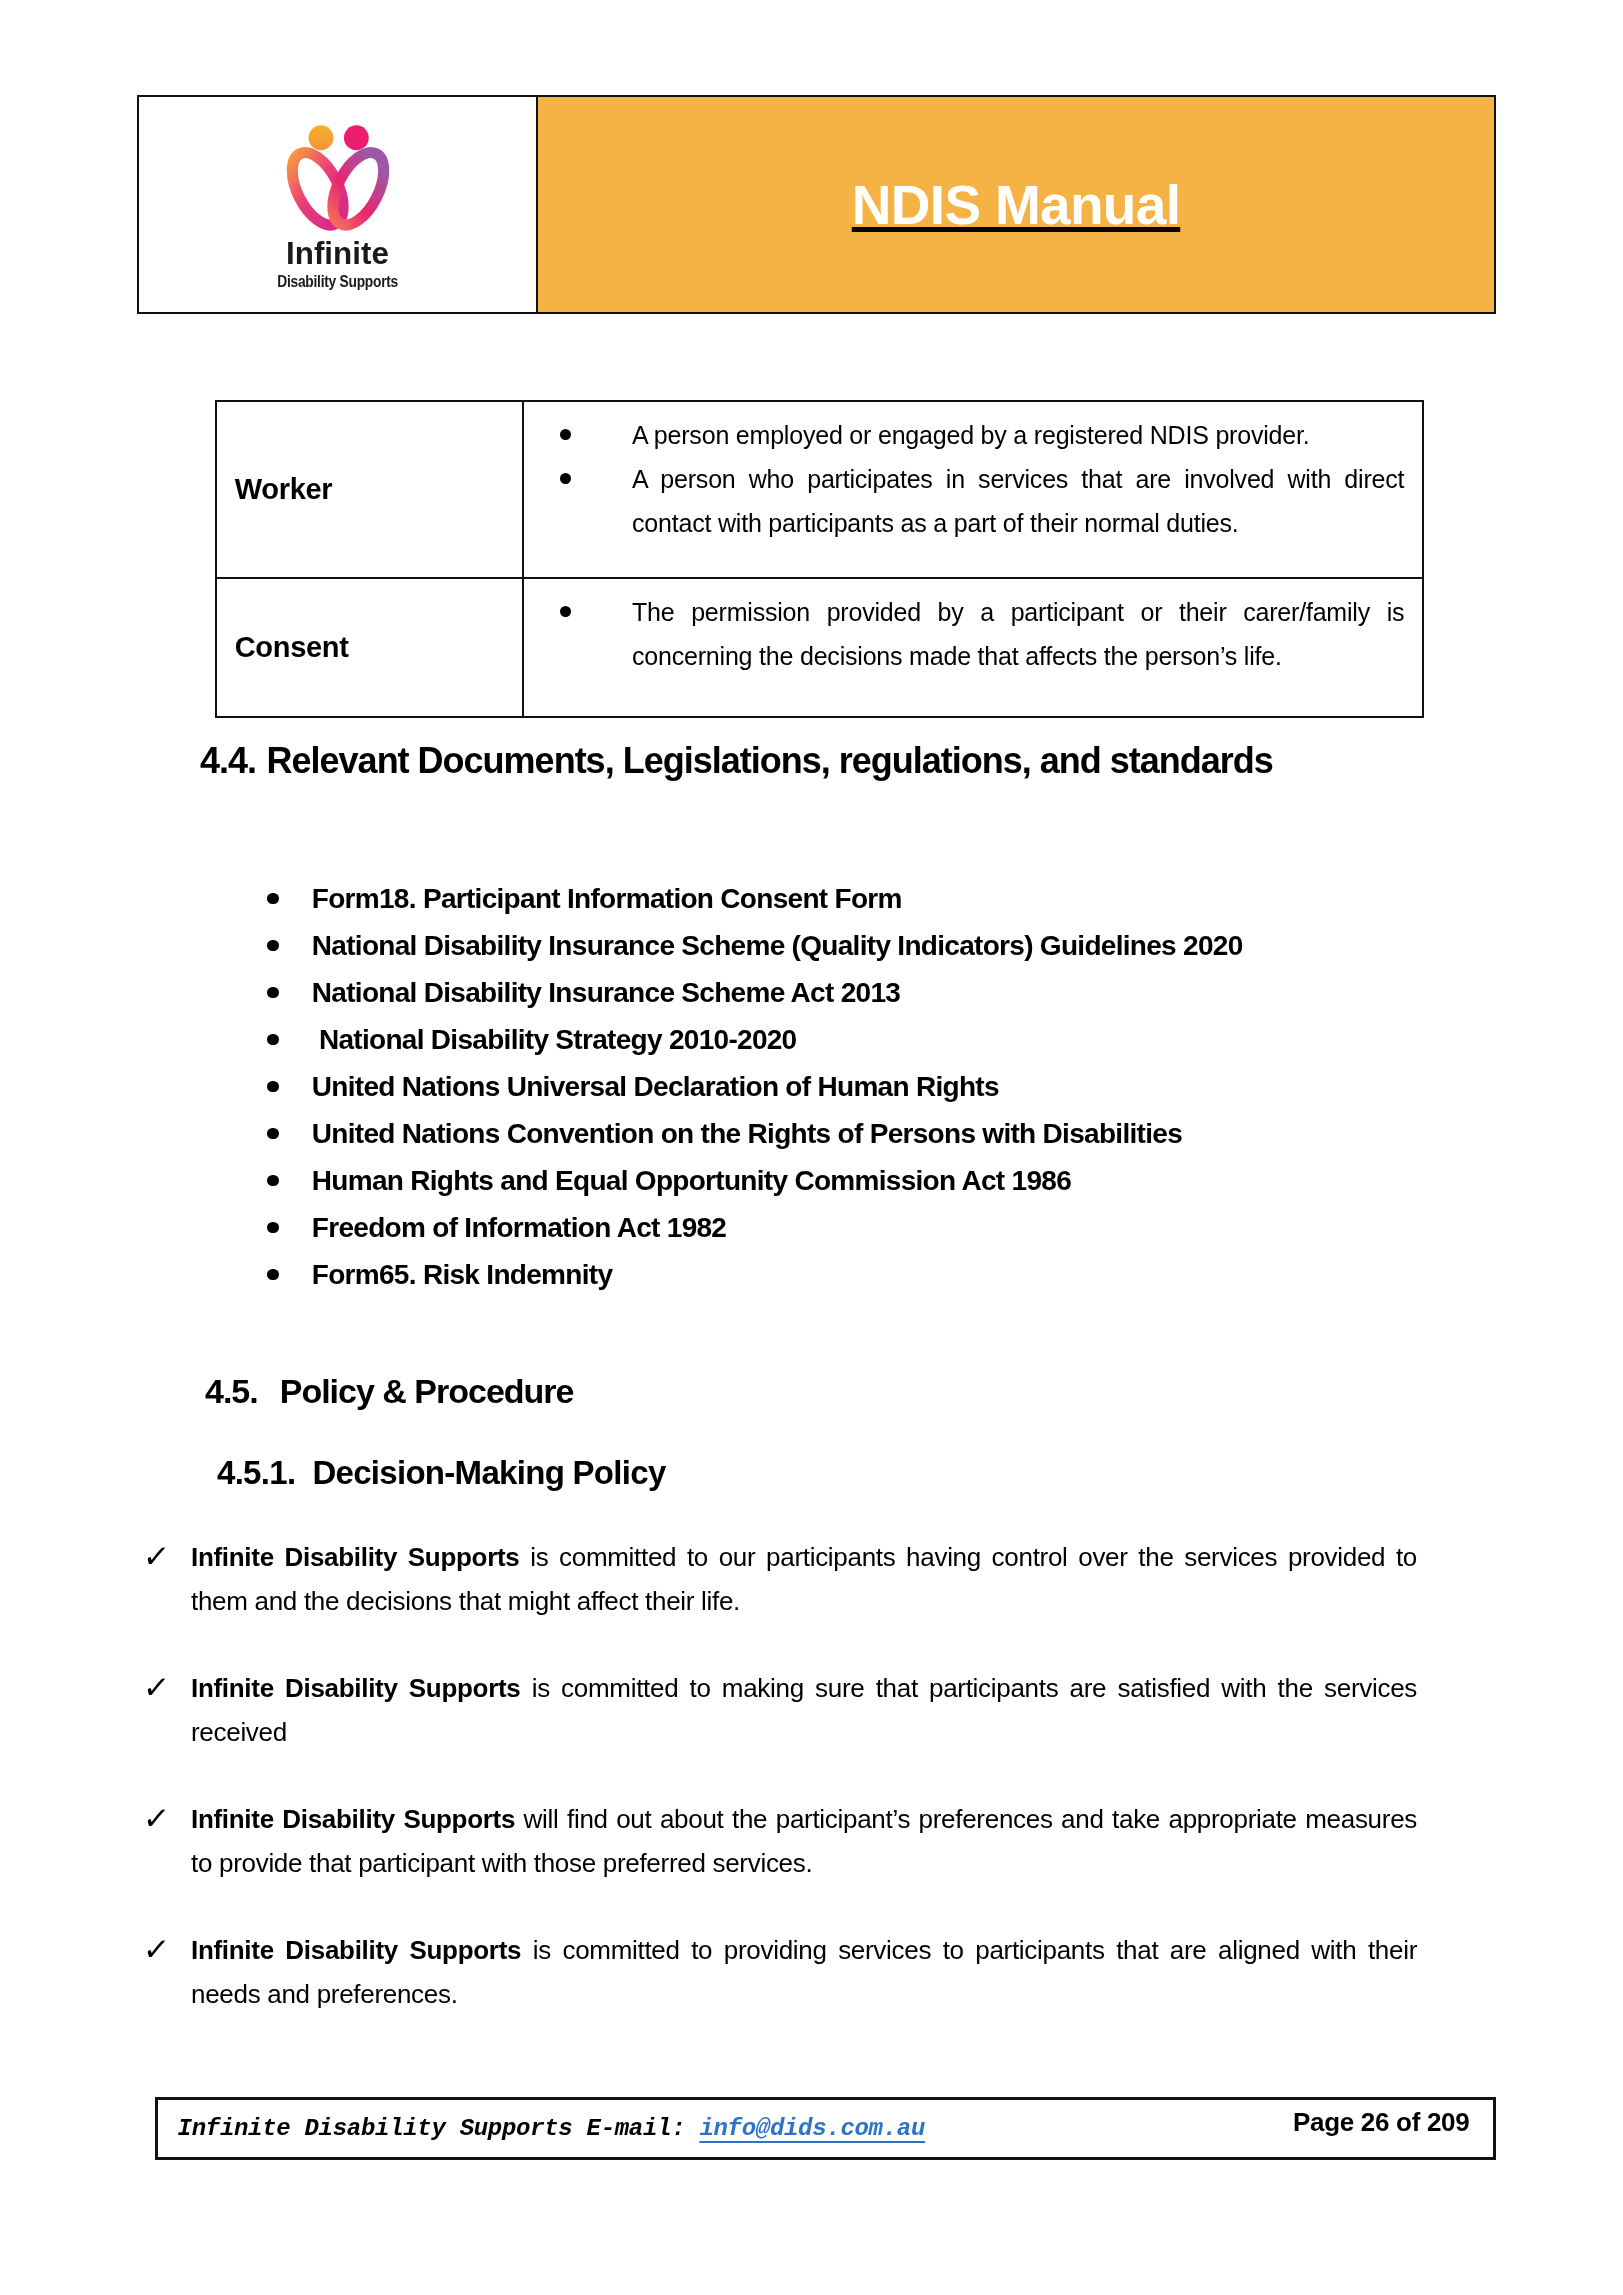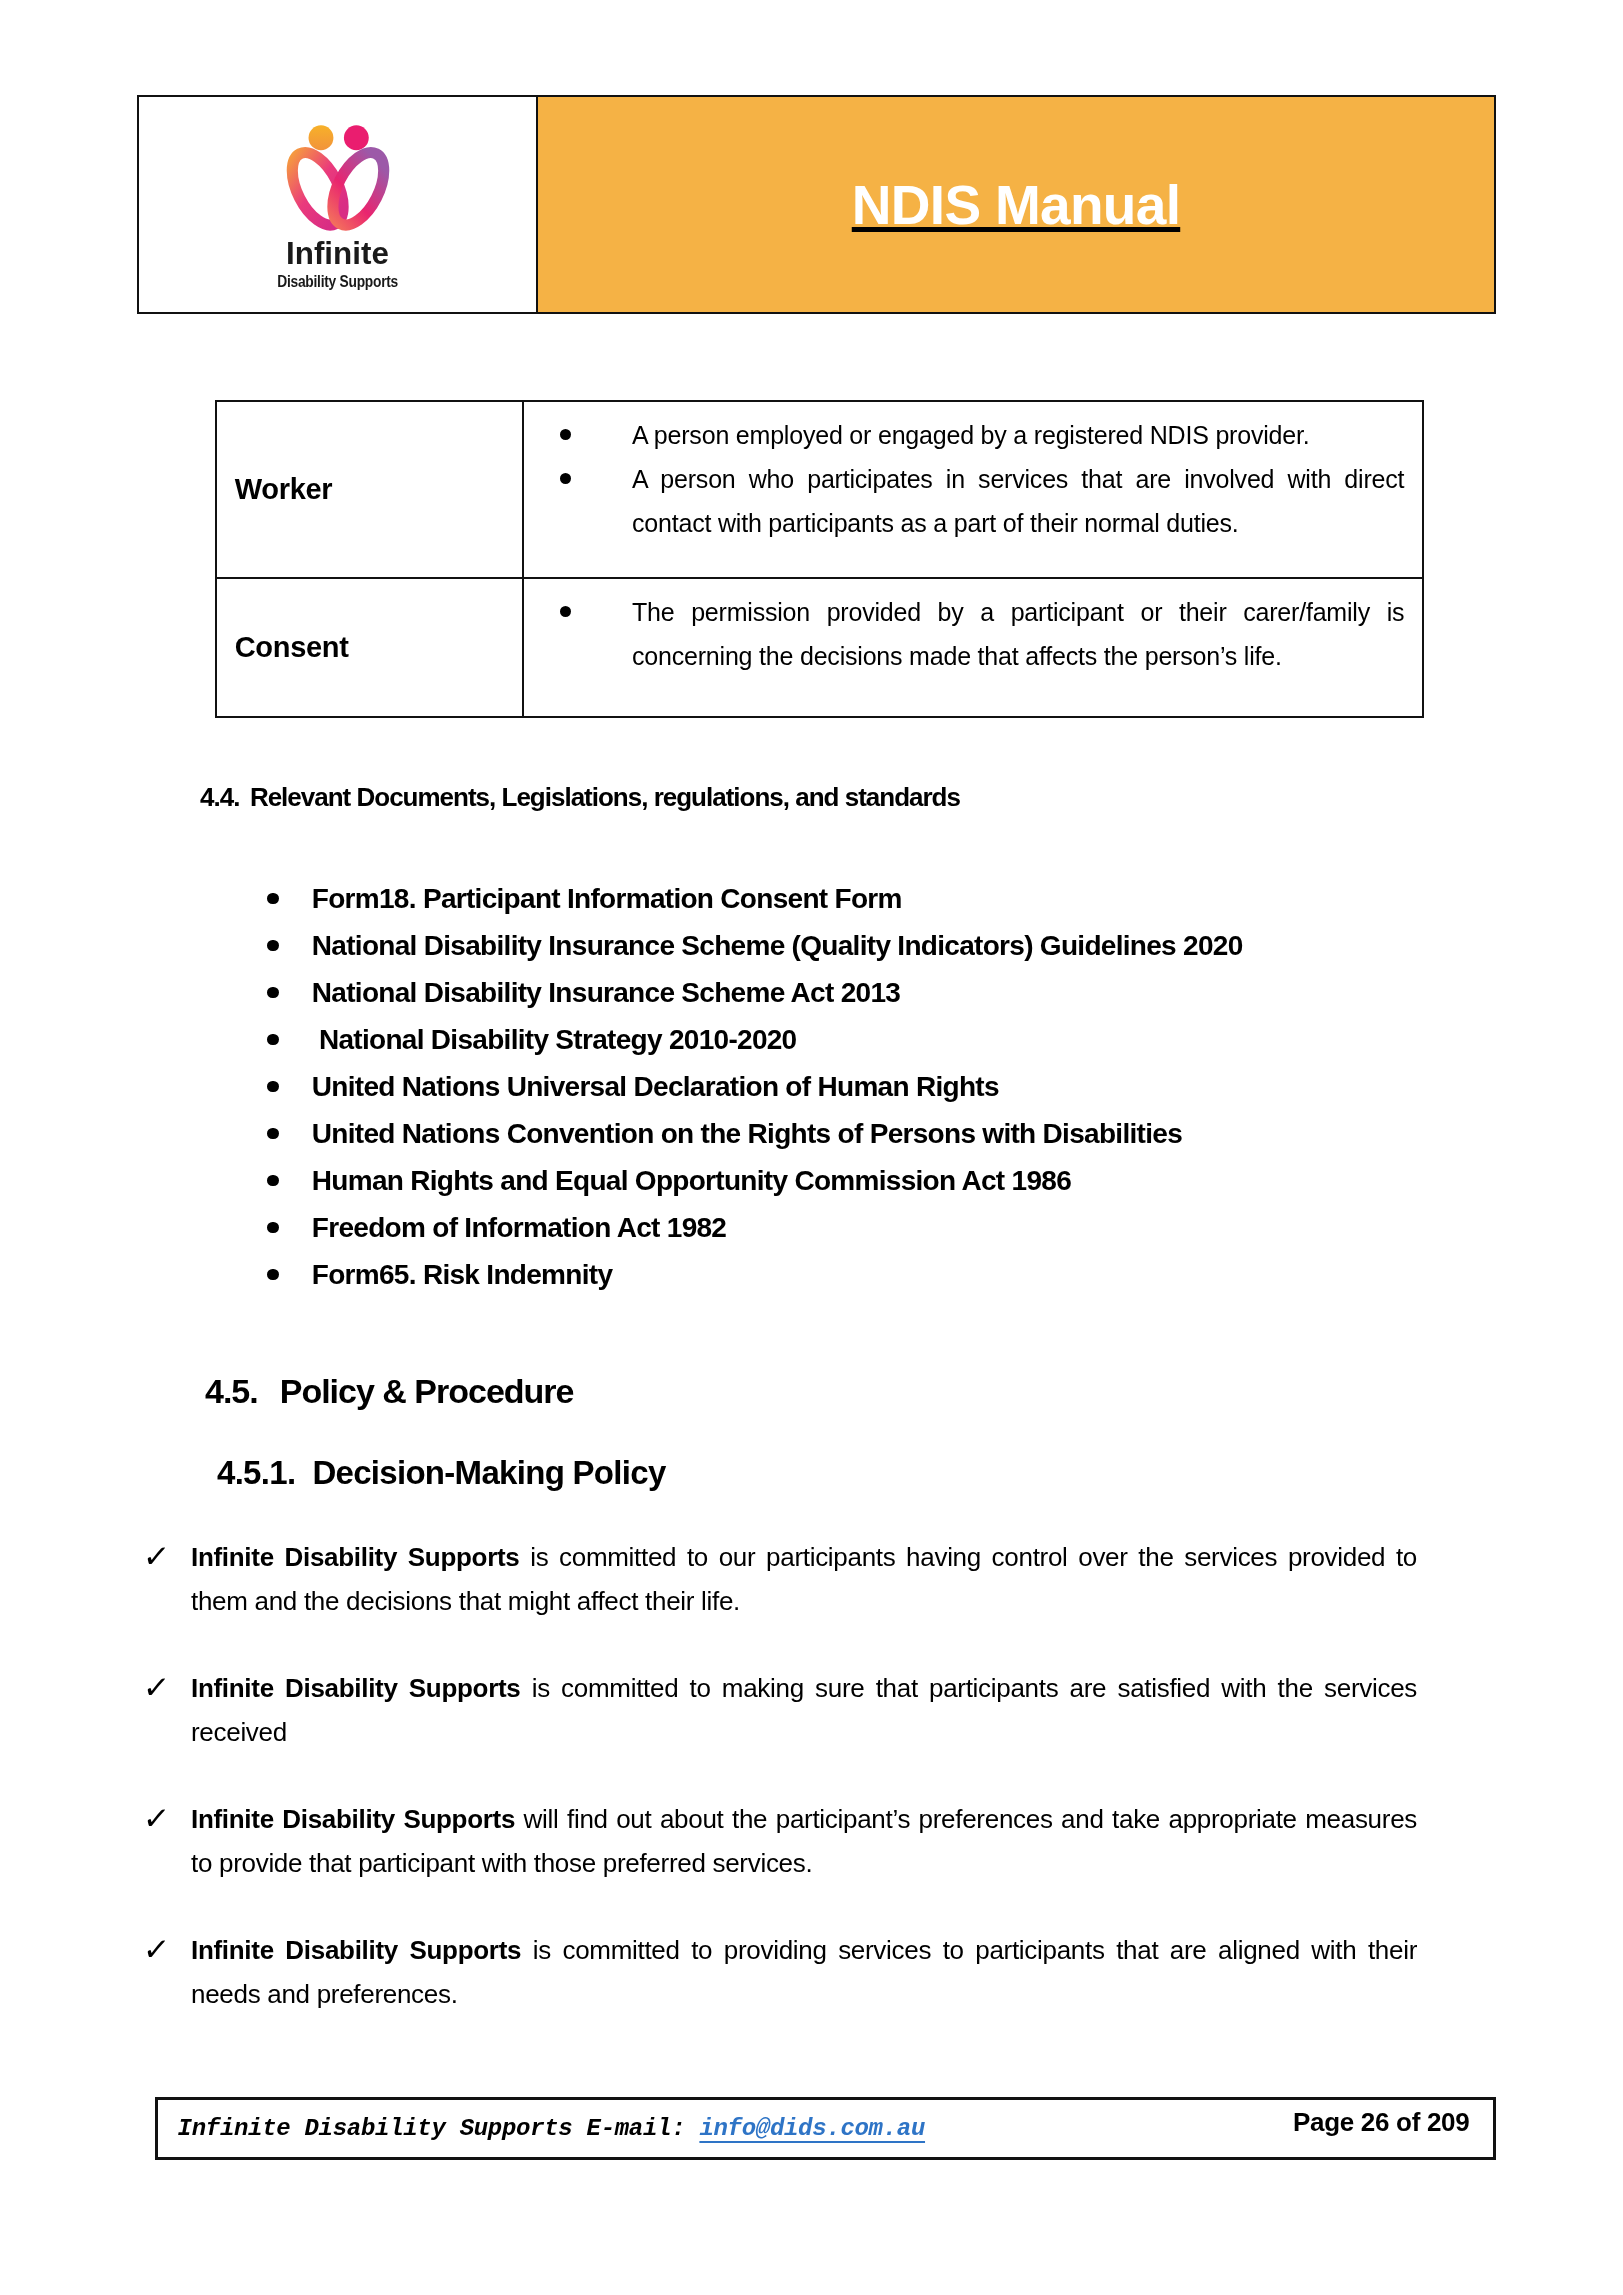--- a/index.html
+++ b/index.html
@@ -27,21 +27,21 @@
   .def-bullets { flex:1; padding:10.5px 17.7px 10.5px 0; }
   .def-bullets li { list-style:none; position:relative; padding-left:108px;
                     font-size:25px; letter-spacing:-0.2px; line-height:44px; text-align:justify; }
   .def-bullets li::before { content:''; position:absolute; left:36px; top:16.4px;
                     width:11px; height:11px; border-radius:50%; background:#000; }
   .row-worker { min-height:177px; }
   .row-consent { min-height:137px; }
 
   
   .sec-heading { position:absolute; font-weight:bold; letter-spacing:-1px; white-space:nowrap; }
-  .h44 { left:200px; top:782px; font-size:26px; }
+  .h44 { left:200px; top:740px; font-size:36px; }
   .h45 { left:205px; top:1372px; font-size:34px; }
   .h451 { left:217px; top:1454px; font-size:33px; letter-spacing:-0.7px; }
   .sec-num { display:inline-block; margin-right:10.5px; }
   .h45 .sec-num { margin-right:22px; }
   .h451 .sec-num { margin-right:17px; }
 
   
   .doc-list { position:absolute; left:267px; top:875px; list-style:none; }
   .doc-list li { height:47px; display:flex; align-items:center;
                  font-size:28px; font-weight:bold; letter-spacing:-0.7px; white-space:pre; }

